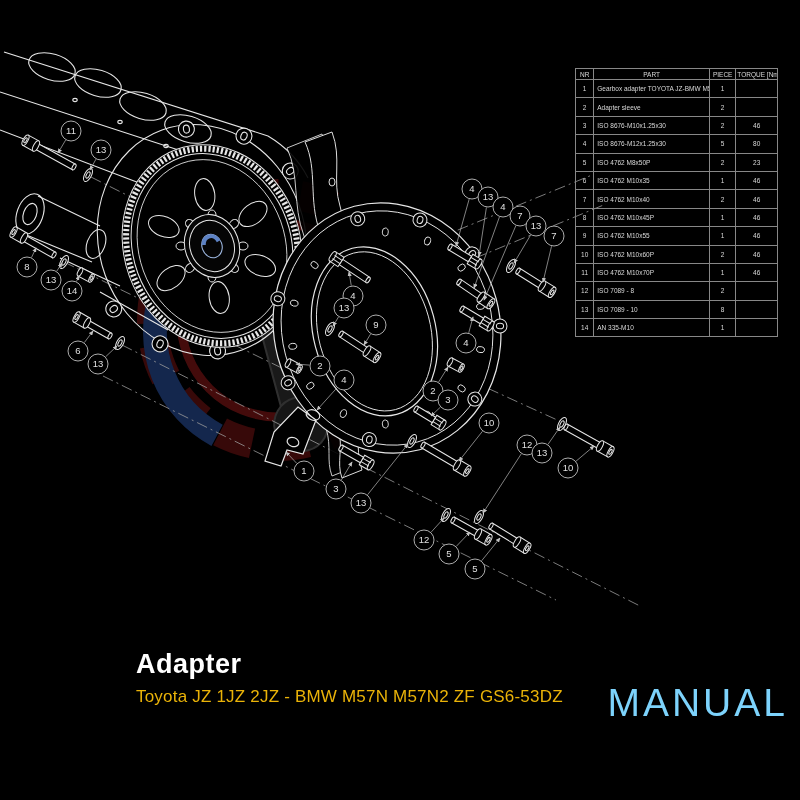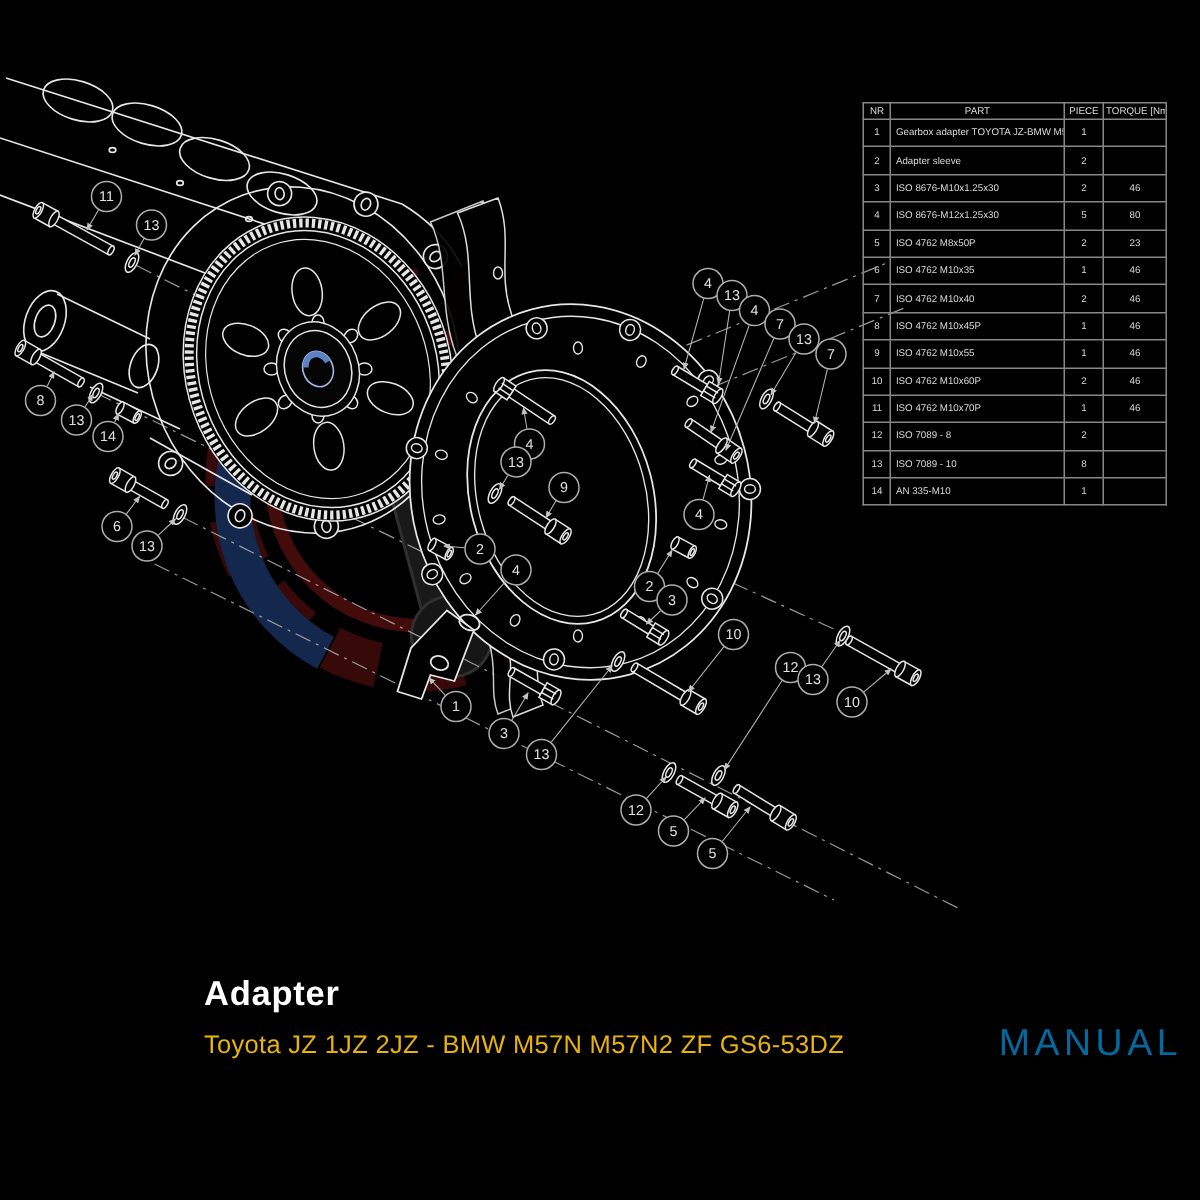--- a/index.html
+++ b/index.html
@@ -8,24 +8,24 @@
   #diagram{position:absolute;left:0;top:0;}
   
   #parts-table{position:absolute;left:575px;top:68px;width:203px;border-collapse:collapse;
                table-layout:fixed;color:#d9d9d9;font:6.5px "Liberation Sans",sans-serif;}
   #parts-table th,#parts-table td{border:1px solid #878787;overflow:hidden;white-space:nowrap;}
   #parts-table th{height:10px;font-weight:normal;text-align:center;padding:0 1px;}
   #parts-table td{height:17.4px;text-align:center;padding:0 1px;}
   #parts-table td.part{text-align:left;padding-left:3px;}
   .col-nr{width:18px;}  .col-part{width:114px;} .col-piece{width:26px;} .col-torque{width:41px;}
   
-  #title{position:absolute;left:136px;top:649px;font-size:23px;font-weight:bold;color:#ffffff;
+  #title{position:absolute;left:136px;top:649px;font-size:27px;font-weight:bold;color:#ffffff;
          letter-spacing:0.5px;}
   #subtitle{position:absolute;left:136px;top:687px;font-size:17px;color:#eab308;letter-spacing:0.2px;}
-  #manual{position:absolute;right:12px;top:681px;font-size:25px;font-weight:500;color:#0369a1;
+  #manual{position:absolute;right:12px;top:681px;font-size:39px;font-weight:500;color:#7dd3fc;
           letter-spacing:3px;}
 </style>
 </head>
 <body>
 
 <div id="stage">
 
   <svg id="diagram" width="800" height="800" viewBox="0 0 800 800">
     <defs>
       <marker id="arrow" markerWidth="7" markerHeight="6" refX="6" refY="3" orient="auto">

